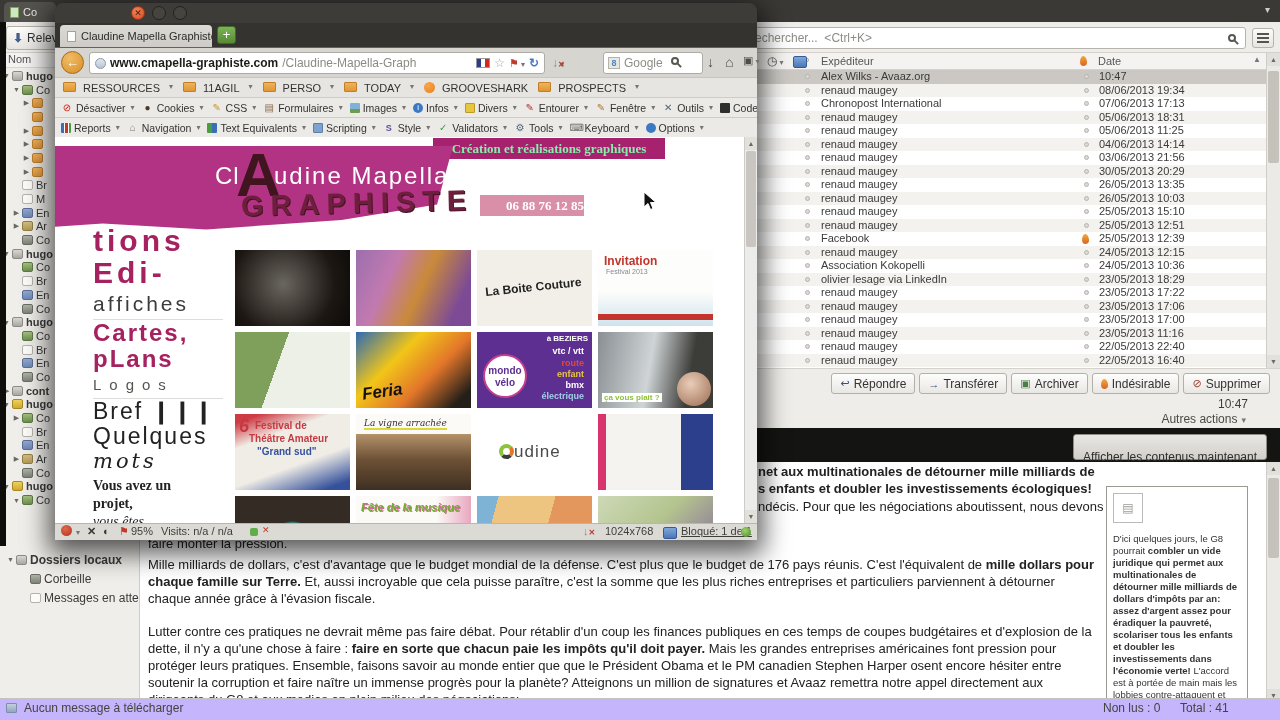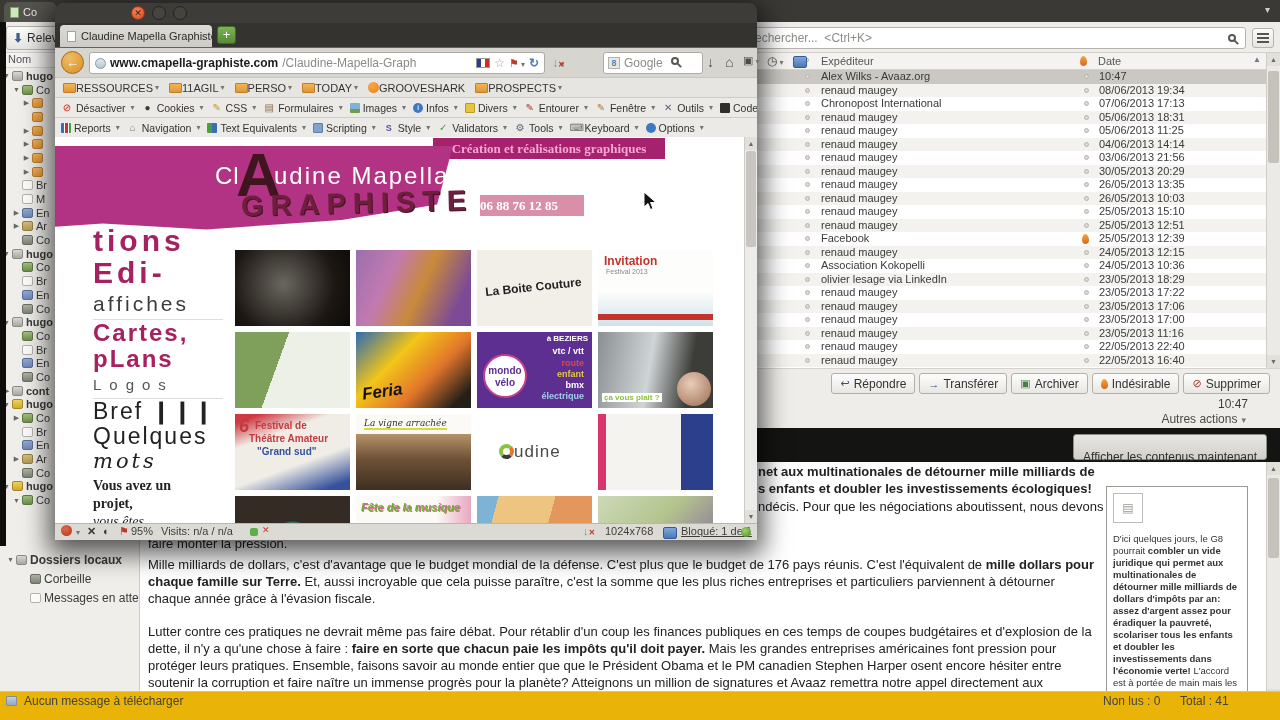--- a/index.html
+++ b/index.html
@@ -75,21 +75,21 @@
   .b{font-weight:bold}
   .paras{position:absolute;left:8px;top:94px;width:948px;font-size:13px;line-height:17px;color:#222}
   .paras p{margin-bottom:16px}
   .note{position:absolute;right:18px;top:24px;width:142px;height:216px;border:1px solid #9a9a94;background:#fff;padding:6px;overflow:hidden}
   .note .ph{width:30px;height:30px;border:1px solid #bbb;display:flex;align-items:center;justify-content:center;color:#9a9a94;font-size:12px;margin-bottom:10px}
   .note .txt{font-size:9.5px;line-height:12px;color:#333}
   .body-vscroll{position:absolute;right:0;top:462px;width:14px;height:240px;background:#eceae6;border-left:1px solid #d0cdc8}
   .body-vscroll .thumb{position:absolute;left:1px;right:1px;top:16px;height:80px;background:#c5c2bc;border-radius:2px}
 
   
-  .tb-status{position:absolute;left:0;right:0;bottom:0;height:29px;background:#eab308;border-top:1px solid #c6c3be;font-size:12px;color:#44443f}
+  .tb-status{position:absolute;left:0;right:0;bottom:0;height:22px;background:#c4b5fd;border-top:1px solid #c6c3be;font-size:12px;color:#44443f}
   .tb-status .lic{position:absolute;left:6px;top:4px;width:11px;height:10px;background:linear-gradient(#c3cfdf,#93a6c0);border:1px solid #7d8fa8;border-radius:1px}
   .tb-status .ltx{position:absolute;left:24px;top:2px}
   .tb-status .unread{position:absolute;left:1103px;top:2px}
   .tb-status .total{position:absolute;left:1180px;top:2px}
 
   
   #ff{position:absolute;left:55px;top:3px;width:702px;height:537px;background:#3d3c38;border-radius:8px 8px 0 0;box-shadow:0 8px 26px 6px rgba(0,0,0,.65);z-index:5}
   .ff-title{position:relative;height:20px}
   .wbtn{position:absolute;top:3px;width:14px;height:14px;border-radius:50%;font-size:9px;line-height:13px;text-align:center;color:#3c2415}
   .wb-close{left:76px;background:radial-gradient(circle at 35% 30%,#f0835a,#dc4b1f);border:1px solid #a33413}
@@ -113,42 +113,42 @@
   .u-rflag{color:#c0392b;font-size:11px}
   .u-ref{color:#4a7ac0;font-weight:bold;font-size:12px}
   .car::after{content:"▾";font-size:8px;color:#77756f;margin-left:2px}
   .blk-dl{position:absolute;left:497px;top:8px;font-size:12px;color:#8d8b85;font-weight:bold}
   .blk-dl i{position:absolute;left:6px;top:4px;font-style:normal;color:#c0392b;font-size:8px}
   .searchbox{position:absolute;left:548px;top:4px;width:100px;height:22px;background:#fff;border:1px solid #aeaba5;border-radius:3px;display:flex;align-items:center;gap:4px;padding:0 4px;font-size:12px;color:#8d8d87}
   .g8{width:12px;height:12px;background:#e9e7e2;border:1px solid #b5b2ac;color:#4b87c5;font-size:9px;font-weight:bold;text-align:center;line-height:11px;flex:none}
   .nav-ico{position:absolute;top:6px;font-size:14px;color:#4e4d49}
   .ico-blue{width:14px;height:12px;background:linear-gradient(#7fa8d9,#4b77b5);border:1px solid #38589c;border-radius:2px}
   .ff-bookmarks{position:relative;height:20px;background:#e7e5e1;border-top:1px solid #c9c6c1;display:flex;align-items:center;gap:10px;padding:0 8px;font-size:11px;color:#333;overflow:hidden;white-space:nowrap}
-  .bm{display:inline-flex;align-items:center;gap:0}
+  .bm{display:inline-flex;align-items:flex-start;gap:7px}
   .bfold{width:13px;height:10px;background:linear-gradient(#f2b356,#e09735);border:1px solid #c07e2c;border-radius:1px;flex:none}
   .gro{width:11px;height:11px;border-radius:50%;background:radial-gradient(circle at 35% 30%,#f7a64a,#ef7f1c);flex:none}
   .ff-dev{position:relative;height:20px;background:#eceae6;border-top:1px solid #cfccc7;display:flex;align-items:center;gap:7px;padding:0 6px;font-size:10.5px;color:#333;overflow:hidden;white-space:nowrap}
   .dv{display:inline-flex;align-items:center;gap:3px}
   .dv .g{font-size:10px;width:12px;text-align:center;flex:none}
   .sq{width:10px;height:10px;display:inline-block;flex:none;border-radius:1px}
   .ff-content{position:relative;height:386px;background:#fff;overflow:hidden}
   .ff-vscroll{position:absolute;right:0;top:0;width:13px;height:100%;background:#ececea;border-left:1px solid #cfccc7}
   .ff-vscroll .thumb{position:absolute;left:1px;right:1px;top:14px;height:96px;background:#c9c6c1;border-radius:2px}
   .ff-status{position:relative;height:17px;background:#dcdad5;border-top:1px solid #b9b6b1;font-size:11px;color:#3e3e3a}
   .st{position:absolute;top:1px}
 
   
-  .tagline{position:absolute;left:378px;top:1px;width:232px;height:21px;background:#a6216e;color:#f9a8d4;font-family:"Liberation Serif",serif;font-weight:bold;font-size:13px;text-align:center;line-height:21px}
+  .tagline{position:absolute;left:378px;top:1px;width:232px;height:21px;background:#a6216e;color:#86efac;font-family:"Liberation Serif",serif;font-weight:bold;font-size:13px;text-align:center;line-height:21px}
   .band{position:absolute;left:0;top:9px;width:398px;height:86px;background:#b23383;clip-path:polygon(0 0,100% 0,96% 68%,72% 86%,38% 97%,12% 90%,0 94%)}
   .brand-cl{position:absolute;left:160px;top:25px;color:#fff;font-size:24px;letter-spacing:1px}
   .brand-a{position:absolute;left:181px;top:8px;color:#41151f;font-size:62px;font-weight:bold;line-height:60px}
   .brand-rest{position:absolute;left:219px;top:25px;color:#fff;font-size:24px;letter-spacing:2px}
   .brand-word{position:absolute;left:186px;top:50px;color:#6d1f3d;font-size:29px;font-weight:800;letter-spacing:7px;transform:rotate(-1.5deg);text-shadow:1px 1px 0 #451224}
   .ebox{position:absolute;left:473px;top:31px;width:192px;height:22px;border:2px solid #a43b70;background:#fff;color:#8c2c5a;font-family:"Liberation Serif",serif;font-weight:bold;font-size:13px;text-align:center;line-height:18px}
-  .pbox{position:absolute;left:425px;top:58px;width:104px;height:21px;background:#d98fa7;color:#fff;font-family:"Liberation Serif",serif;font-weight:bold;font-size:13px;text-align:left;line-height:21px}
+  .pbox{position:absolute;left:425px;top:58px;width:104px;height:21px;background:#d98fa7;color:#fff;font-family:"Liberation Serif",serif;font-weight:bold;font-size:13px;text-align:right;line-height:21px}
   .menu{position:absolute;left:38px;top:88px;width:130px}
   .m-mag{color:#a5215f;font-weight:bold}
   .m1{font-size:30px;letter-spacing:4px;line-height:32px}
   .m3{font-size:21px;letter-spacing:3px;color:#3c3c3c;line-height:30px;border-bottom:1px solid #ddd}
   .m4{font-size:24px;letter-spacing:2px;line-height:26px}
   .m6{font-size:15px;letter-spacing:8px;color:#55554f;line-height:26px;border-bottom:1px solid #ddd}
   .m7{font-size:23px;color:#222;line-height:25px;letter-spacing:2px}
   .m9{font-size:21px;color:#222;font-style:italic;font-family:"DejaVu Serif",serif;letter-spacing:3px}
   .cta{position:absolute;left:38px;top:340px;font-family:"Liberation Serif",serif;color:#222;font-size:14px;font-weight:bold;line-height:18px}
   .cta .it{font-weight:normal;font-style:italic}

